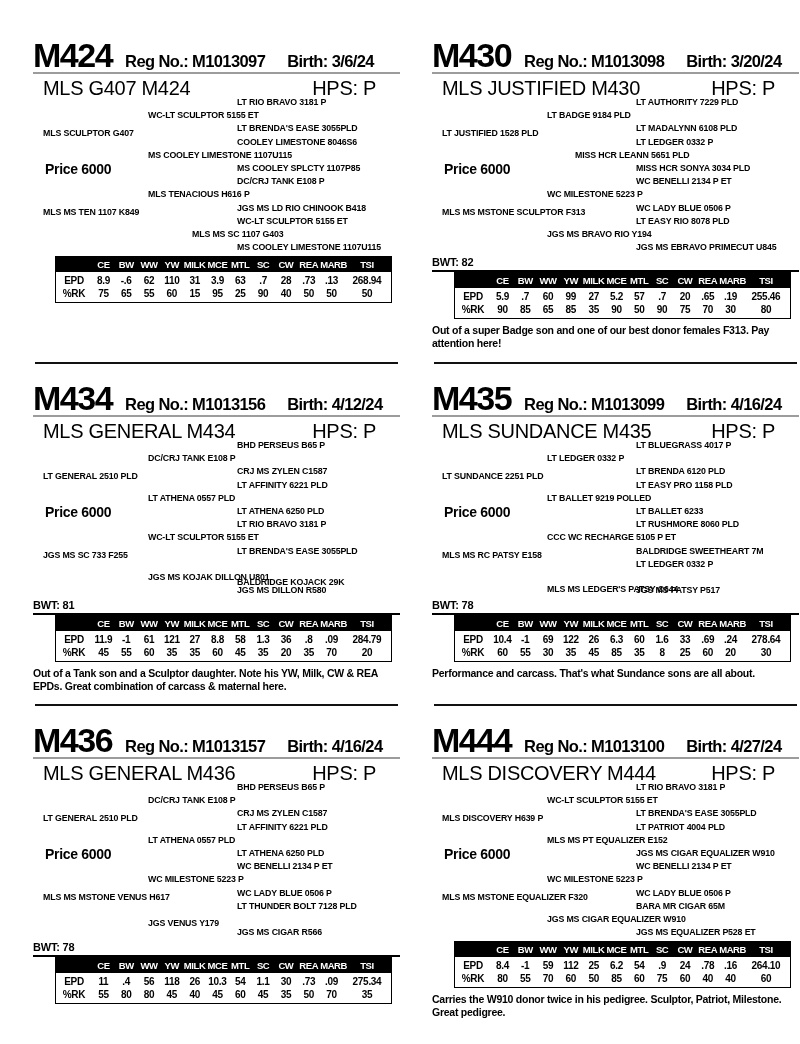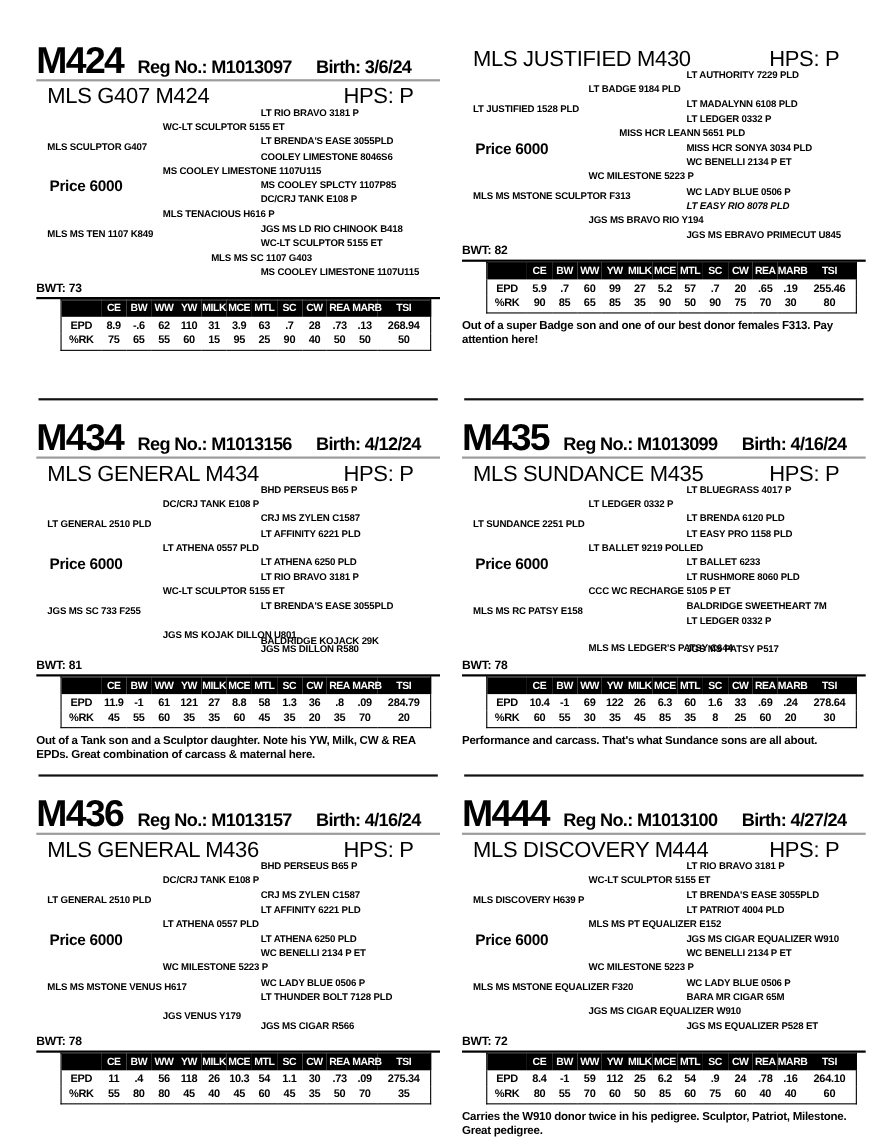--- a/index.html
+++ b/index.html
@@ -3,21 +3,21 @@
 <meta charset="utf-8">
 <style>
   html,body{margin:0;padding:0;background:#e8e8e8;}
   .page{
     position:relative;width:800px;height:1044px;background:#ffffff;
     font-family:"Liberation Sans","DejaVu Sans",sans-serif;color:#000;
     overflow:hidden;margin:0 auto;
   }
   .lots-grid{
     position:absolute;left:33px;top:40px;width:752px;
-    display:grid;grid-template-columns:367px 367px;column-gap:20px;
+    display:grid;grid-template-columns:367px 367px;column-gap:32px;
     grid-template-rows:343px 342px auto;
   }
   .lot{position:relative;width:367px;}
   .divider{display:none;position:absolute;top:-21px;left:2px;width:363px;border-top:2.5px solid #111;}
   .lot:nth-child(n+3) .divider{display:block;}
   .lot-header{display:flex;align-items:baseline;border-bottom:2px solid #9c9c9c;padding-bottom:1px;height:31px;}
   .lot-id{font-size:34px;font-weight:bold;letter-spacing:-1.5px;line-height:30px;}
   .lot-reg{font-size:16.5px;font-weight:bold;letter-spacing:-0.6px;margin-left:13px;}
   .lot-birth{font-size:16.5px;font-weight:bold;letter-spacing:-0.6px;margin-left:22px;}
   .name-row{display:flex;justify-content:space-between;padding:3px 24px 0 10px;font-size:20px;letter-spacing:-0.3px;height:18px;}
@@ -65,21 +65,20 @@
           <div class="ped-name c2" style="top: 39.6px;">COOLEY LIMESTONE 8046S6</div>
           <div class="ped-name c1" style="top: 52.8px;">MS COOLEY LIMESTONE 1107U115</div>
           <div class="ped-name c2" style="top: 66px;">MS COOLEY SPLCTY 1107P85</div>
           <div class="ped-name c2" style="top: 79.2px;">DC/CRJ TANK E108 P</div>
           <div class="ped-name c1" style="top: 92.4px;">MLS TENACIOUS H616 P</div>
           <div class="ped-name c2" style="top: 105.6px;">JGS MS LD RIO CHINOOK B418</div>
           <div class="ped-name c2" style="top: 118.8px;">WC-LT SCULPTOR 5155 ET</div>
           <div class="ped-name c1" style="top: 132px; padding-left: 44px;">MLS MS SC 1107 G403</div>
           <div class="ped-name c2" style="top: 145.2px;">MS COOLEY LIMESTONE 1107U115</div>
         </div>
-    <div class="bwt">BWT: 73</div>
     <table class="epd-table">
       <thead>
             <tr class="epd-head-row">
               <th></th>
               <th>CE</th>
               <th>BW</th>
               <th>WW</th>
               <th>YW</th>
               <th>MILK</th>
               <th>MCE</th>
@@ -121,38 +120,43 @@
               <td>50</td>
               <td>50</td>
               <td>50</td>
             </tr>
       </tbody>
     </table>
   </article>
 
   <article class="lot">
 
+    <header class="lot-header">
+      <span class="lot-id">M430</span>
+      <span class="lot-reg">Reg No.: M1013098</span>
+      <span class="lot-birth">Birth: 3/20/24</span>
+    </header>
     <div class="name-row">
       <span>MLS JUSTIFIED M430</span>
       <span>HPS: P</span>
     </div>
     <div class="ped">
       <div class="ped-name sire">LT JUSTIFIED 1528 PLD</div>
       <div class="ped-name price">Price 6000</div>
       <div class="ped-name dam">MLS MS MSTONE SCULPTOR F313</div>
     <div class="ped-name c2" style="top: 0px;">LT AUTHORITY 7229 PLD</div>
           <div class="ped-name c1" style="top: 13.2px;">LT BADGE 9184 PLD</div>
           <div class="ped-name c2" style="top: 26.4px;">LT MADALYNN 6108 PLD</div>
           <div class="ped-name c2" style="top: 39.6px;">LT LEDGER 0332 P</div>
           <div class="ped-name c1" style="top: 52.8px; padding-left: 28px;">MISS HCR LEANN 5651 PLD</div>
           <div class="ped-name c2" style="top: 66px;">MISS HCR SONYA 3034 PLD</div>
           <div class="ped-name c2" style="top: 79.2px;">WC BENELLI 2134 P ET</div>
           <div class="ped-name c1" style="top: 92.4px;">WC MILESTONE 5223 P</div>
           <div class="ped-name c2" style="top: 105.6px;">WC LADY BLUE 0506 P</div>
-          <div class="ped-name c2" style="top: 118.8px; font-style: italic;">LT EASY RIO 8078 PLD</div>
+          <div class="ped-name c2" style="top: 118.8px;">LT EASY RIO 8078 PLD</div>
           <div class="ped-name c1" style="top: 132px;">JGS MS BRAVO RIO Y194</div>
           <div class="ped-name c2" style="top: 145.2px;">JGS MS EBRAVO PRIMECUT U845</div>
         </div>
     <div class="bwt">BWT: 82</div>
     <table class="epd-table">
       <thead>
             <tr class="epd-head-row">
               <th></th>
               <th>CE</th>
               <th>BW</th>
@@ -473,21 +477,20 @@
           <div class="ped-name c2" style="top: 39.6px;">LT PATRIOT 4004 PLD</div>
           <div class="ped-name c1" style="top: 52.8px;">MLS MS PT EQUALIZER E152</div>
           <div class="ped-name c2" style="top: 66px;">JGS MS CIGAR EQUALIZER W910</div>
           <div class="ped-name c2" style="top: 79.2px;">WC BENELLI 2134 P ET</div>
           <div class="ped-name c1" style="top: 92.4px;">WC MILESTONE 5223 P</div>
           <div class="ped-name c2" style="top: 105.6px;">WC LADY BLUE 0506 P</div>
           <div class="ped-name c2" style="top: 118.8px;">BARA MR CIGAR 65M</div>
           <div class="ped-name c1" style="top: 132px;">JGS MS CIGAR EQUALIZER W910</div>
           <div class="ped-name c2" style="top: 145.2px;">JGS MS EQUALIZER P528 ET</div>
         </div>
-    <div class="bwt">BWT: 72</div>
     <table class="epd-table">
       <thead>
             <tr class="epd-head-row">
               <th></th>
               <th>CE</th>
               <th>BW</th>
               <th>WW</th>
               <th>YW</th>
               <th>MILK</th>
               <th>MCE</th>

